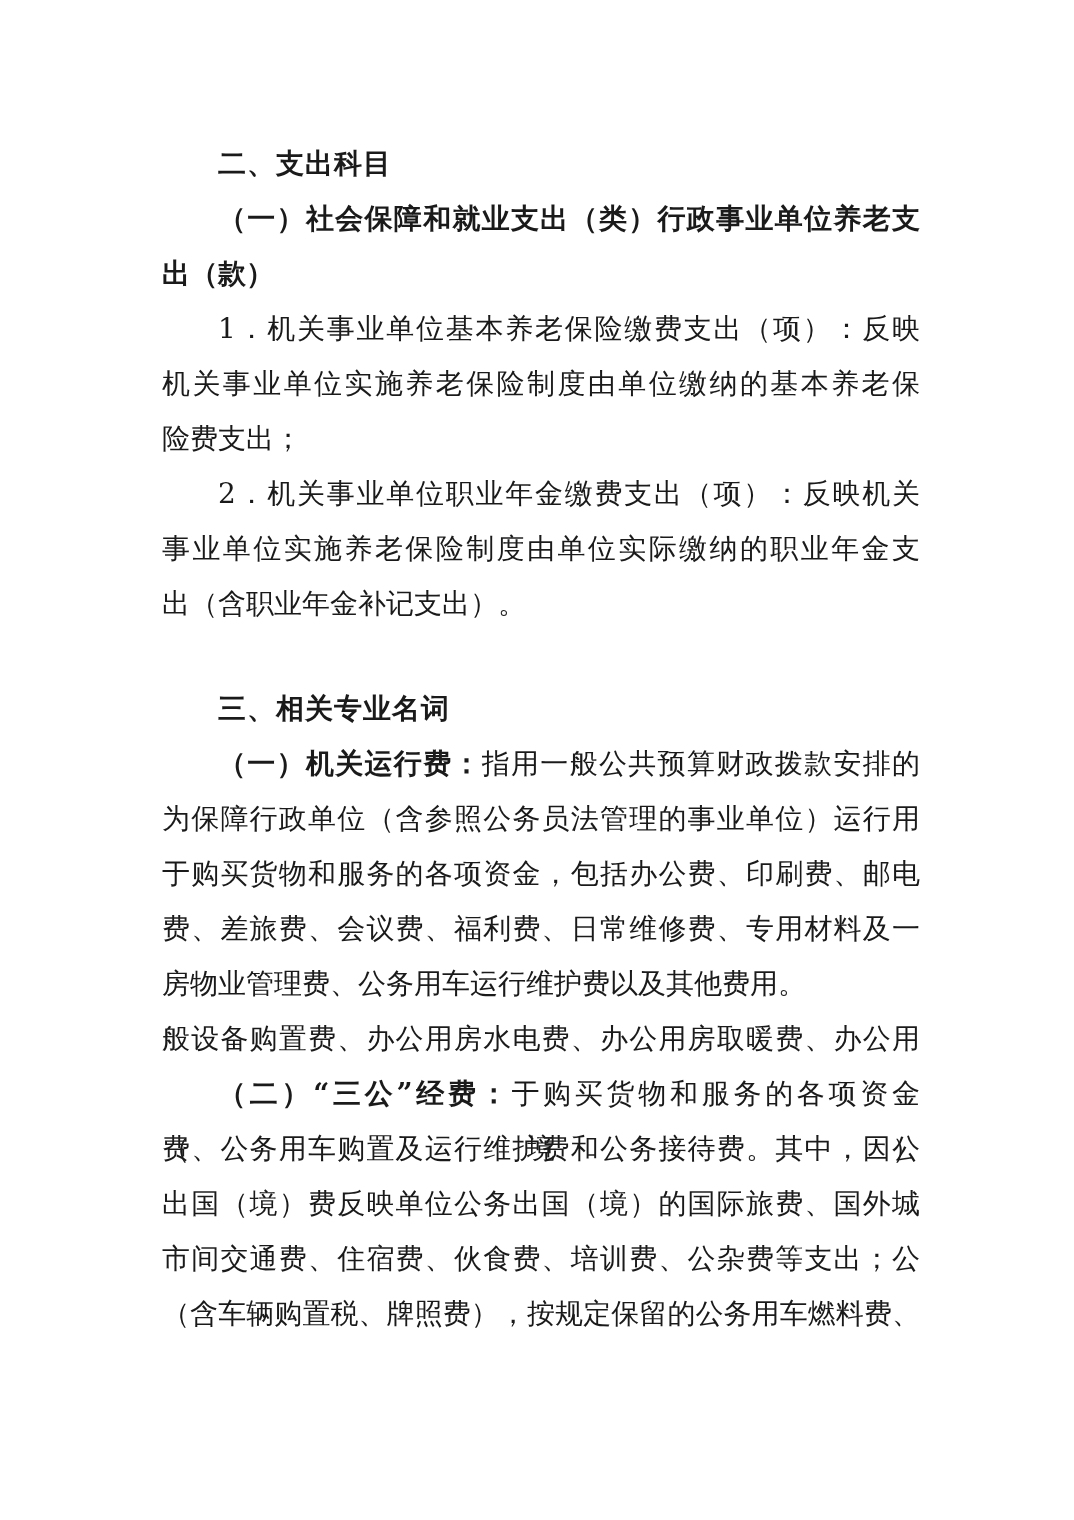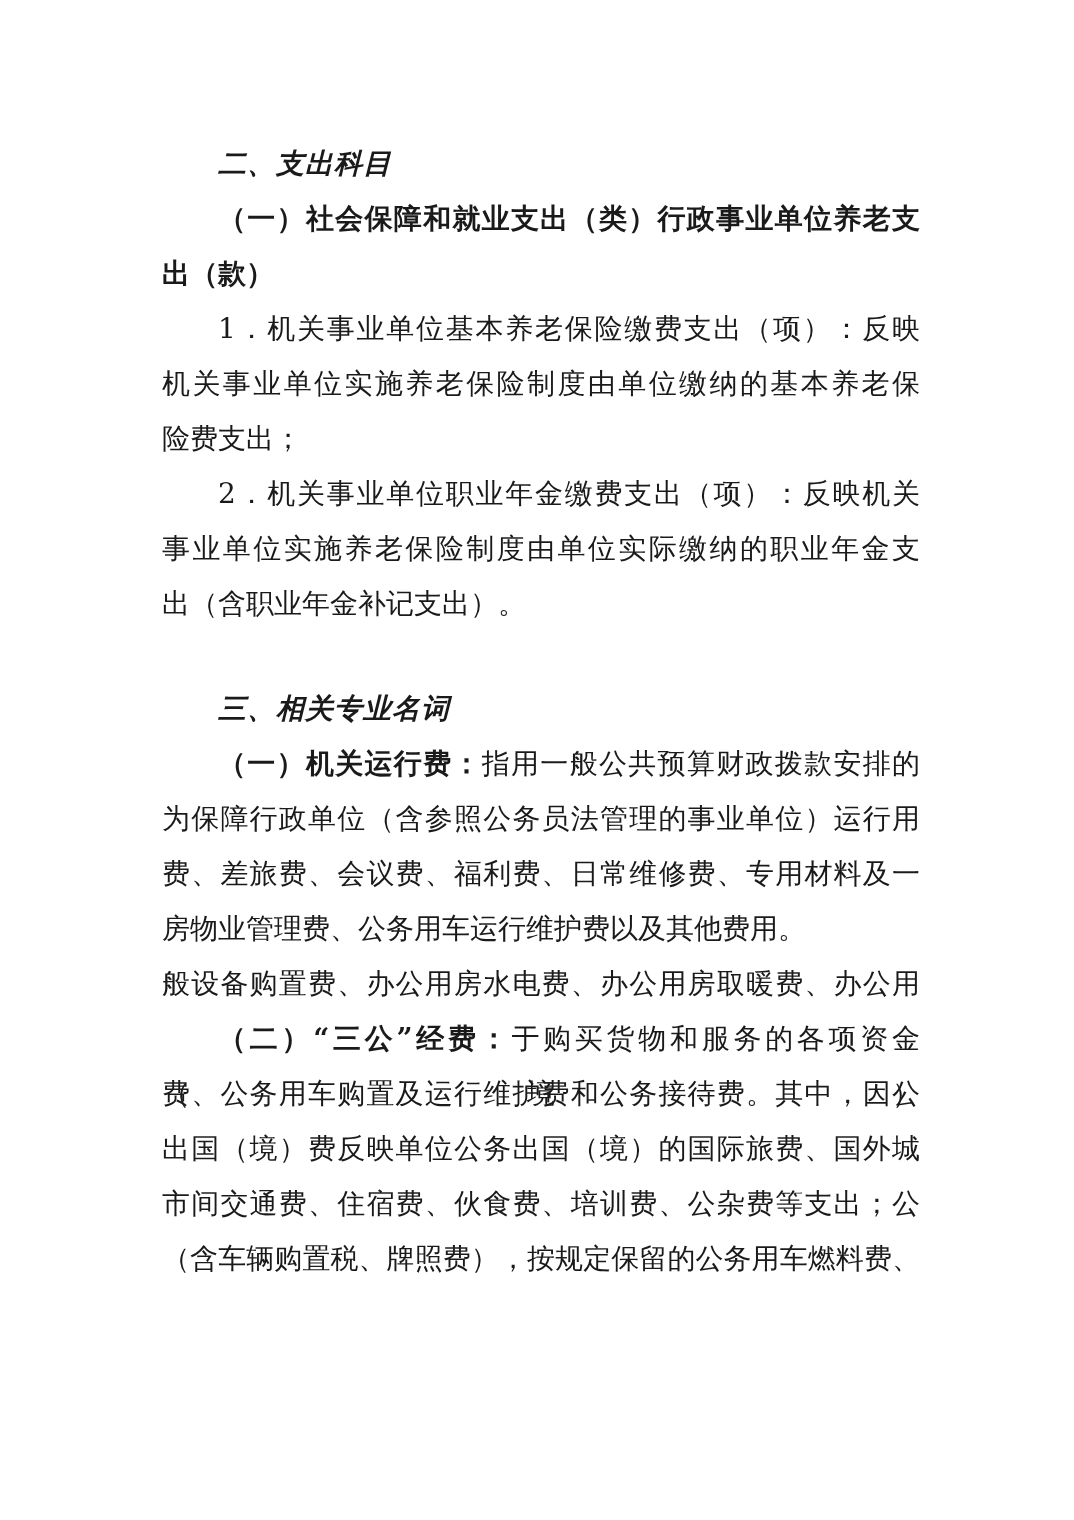--- a/index.html
+++ b/index.html
@@ -35,21 +35,20 @@
   .line.last {
     text-align: left;
     text-align-last: left;
   }
   .heading .line {
     font-weight: 700;
     font-family: "DejaVu Sans", "Liberation Sans", sans-serif;
     text-align: left;
     text-align-last: left;
     letter-spacing: 1px;
-    font-style: italic;
   }
   .subheading .line { font-weight: 700; font-family: Liberation Serif, serif; }
   .term-lead { font-weight: 700; margin-top: 27px; }
   .spacer { height: 50px; }
 </style>
 </head>
 <body>
 
 <div class="page">
   <div class="doc">
@@ -70,20 +69,21 @@
         <div class="line">事业单位实施养老保险制度由单位实际缴纳的职业年金支</div>
         <div class="line last">出（含职业年金补记支出）。</div>
       </div>
       <div class="spacer"></div>
       <div class="para heading">
         <div class="line first last">三、相关专业名词</div>
       </div>
       <div class="para paragraph">
         <div class="line first"><span class="term-lead">（一）机关运行费：</span><span>指用一般公共预算财政拨款安排的</span></div>
         <div class="line">为保障行政单位（含参照公务员法管理的事业单位）运行用</div>
+        <div class="line">于购买货物和服务的各项资金，包括办公费、印刷费、邮电</div>
         <div class="line">费、差旅费、会议费、福利费、日常维修费、专用材料及一</div>
         <div class="line last">房物业管理费、公务用车运行维护费以及其他费用。</div>
         <div class="line">般设备购置费、办公用房水电费、办公用房取暖费、办公用</div>
       </div>
       <div class="para paragraph">
         <div class="line first"><span class="term-lead">（二）“三公”经费：</span><span>于购买货物和服务的各项资金（境）</span></div>
         <div class="line">费、公务用车购置及运行维护费和公务接待费。其中，因公</div>
         <div class="line">出国（境）费反映单位公务出国（境）的国际旅费、国外城</div>
         <div class="line">市间交通费、住宿费、伙食费、培训费、公杂费等支出；公</div>
         <div class="line">（含车辆购置税、牌照费），按规定保留的公务用车燃料费、</div>

